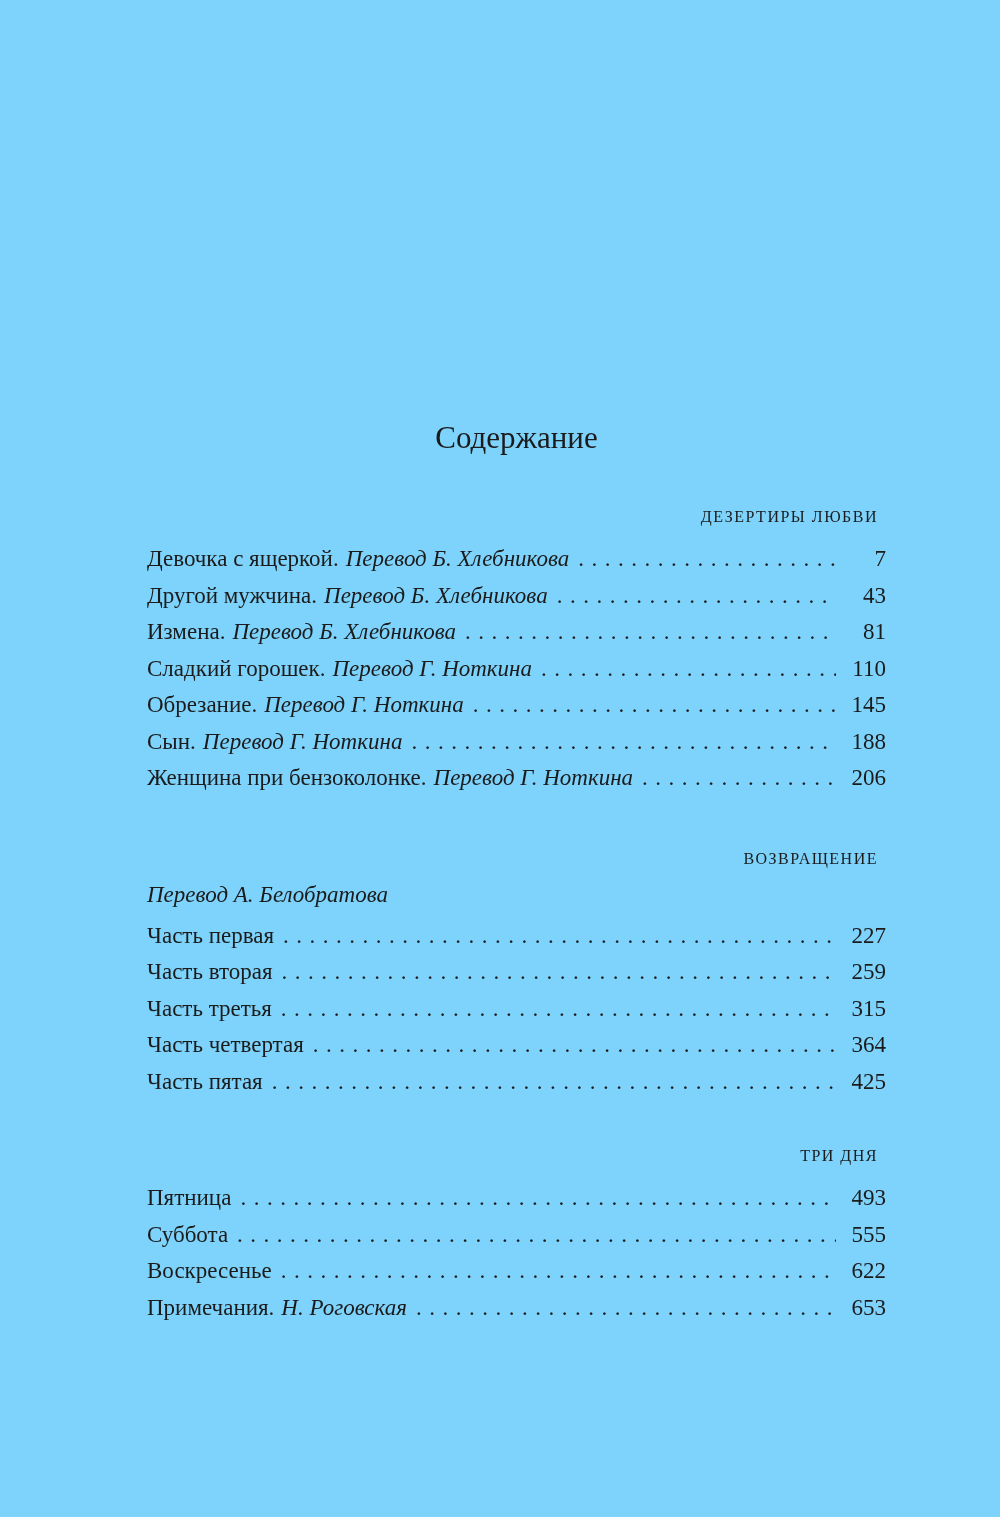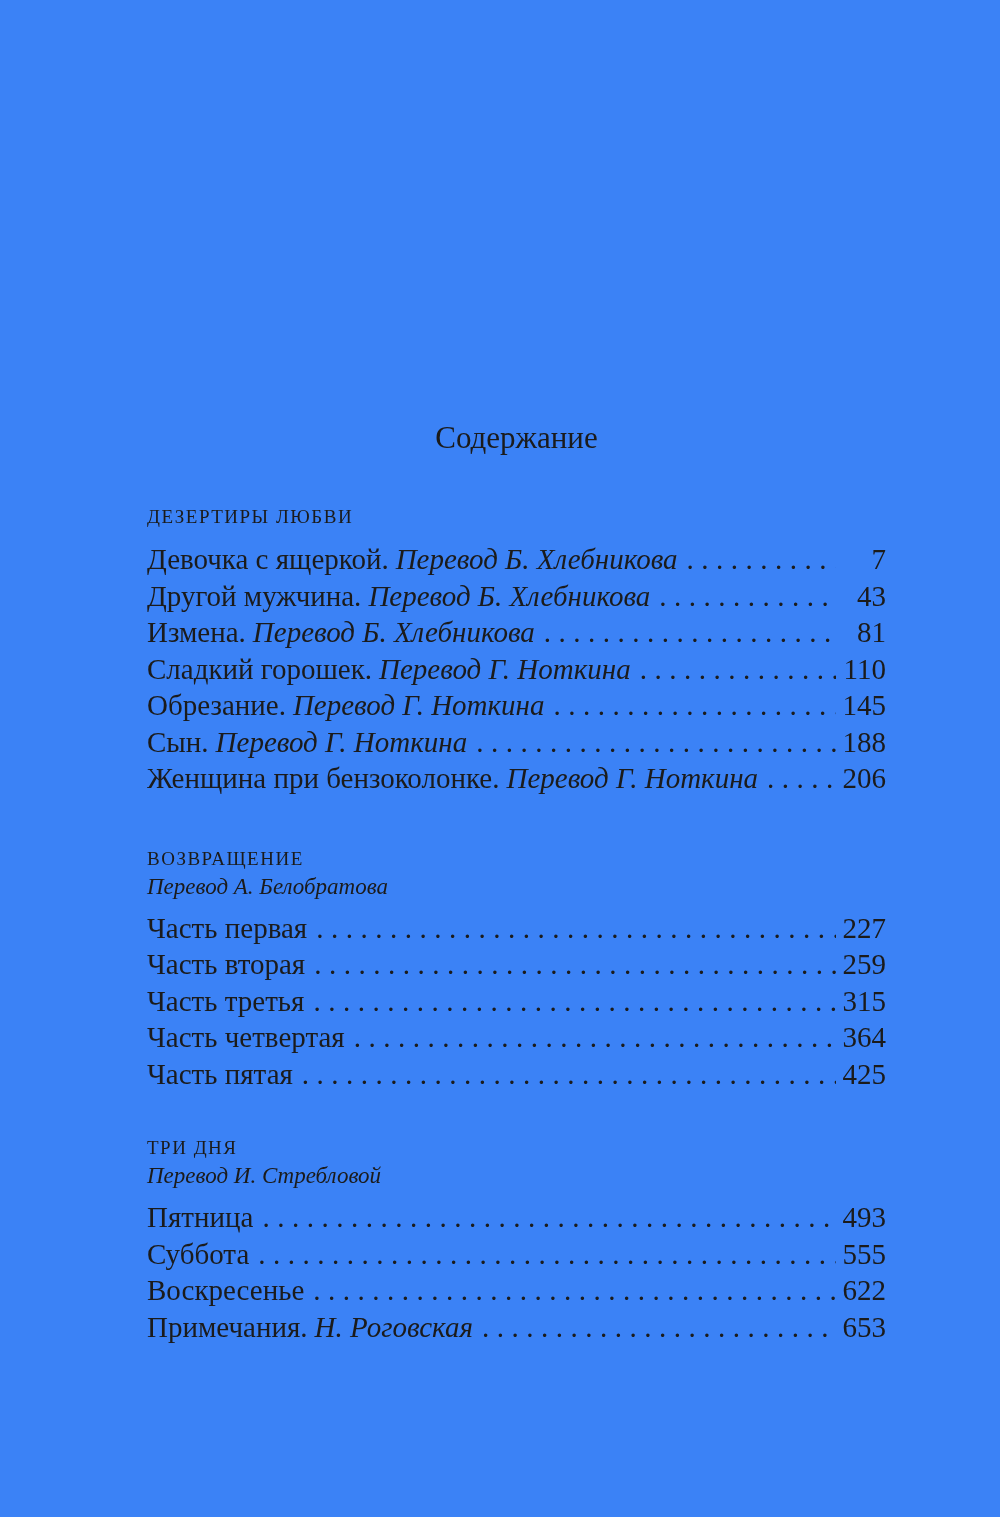--- a/index.html
+++ b/index.html
@@ -4,21 +4,21 @@
 <style>
   html, body {
     margin: 0;
     padding: 0;
     background: #ffffff;
   }
   .page {
     position: relative;
     width: 1000px;
     height: 1517px;
-    background: #3b82f6;
+    background: #7dd3fc;
     font-family: "Liberation Serif", "DejaVu Serif", serif;
     color: #1b1b1b;
     overflow: hidden;
     box-sizing: border-box;
   }
   .content {
     padding: 0 114px 0 147px; 
   }
   .toc-title {
     margin: 0;
@@ -28,42 +28,42 @@
     line-height: 34px;
     font-weight: normal;
   }
   .section {
     margin-top: 48px;
   }
   .section.tight {
     margin-top: 42px;
   }
   .section-heading {
-    margin: 0;
-    text-align: left;
-    font-size: 19px;
+    margin: 8px;
+    text-align: right;
+    font-size: 16px;
     line-height: 28px;
     font-weight: normal;
     letter-spacing: 1.5px;
   }
   .section-subtitle {
     margin: 0;
     text-align: left;
     font-size: 23px;
     line-height: 27px;
     font-style: italic;
   }
   .entries {
     margin-top: 10px;
   }
   .entry {
     display: flex;
     align-items: baseline;
     line-height: 36.5px;
-    font-size: 29px;
+    font-size: 23px;
   }
   .entry .t {
     white-space: pre;
   }
   .entry .tr {
     font-style: italic;
     margin-left: 7px;
     white-space: pre;
   }
   .entry .dots {
@@ -169,21 +169,20 @@
         <div class="entry">
           <span class="t">Часть пятая</span>
           <span class="dots"></span>
           <span class="num">425</span>
         </div>
       </div>
     </div>
 
     <div class="section tight">
       <h2 class="section-heading">ТРИ ДНЯ</h2>
-      <div class="section-subtitle">Перевод И. Стребловой</div>
       <div class="entries">
         <div class="entry">
           <span class="t">Пятница</span>
           <span class="dots"></span>
           <span class="num">493</span>
         </div>
         <div class="entry">
           <span class="t">Суббота</span>
           <span class="dots"></span>
           <span class="num">555</span>

